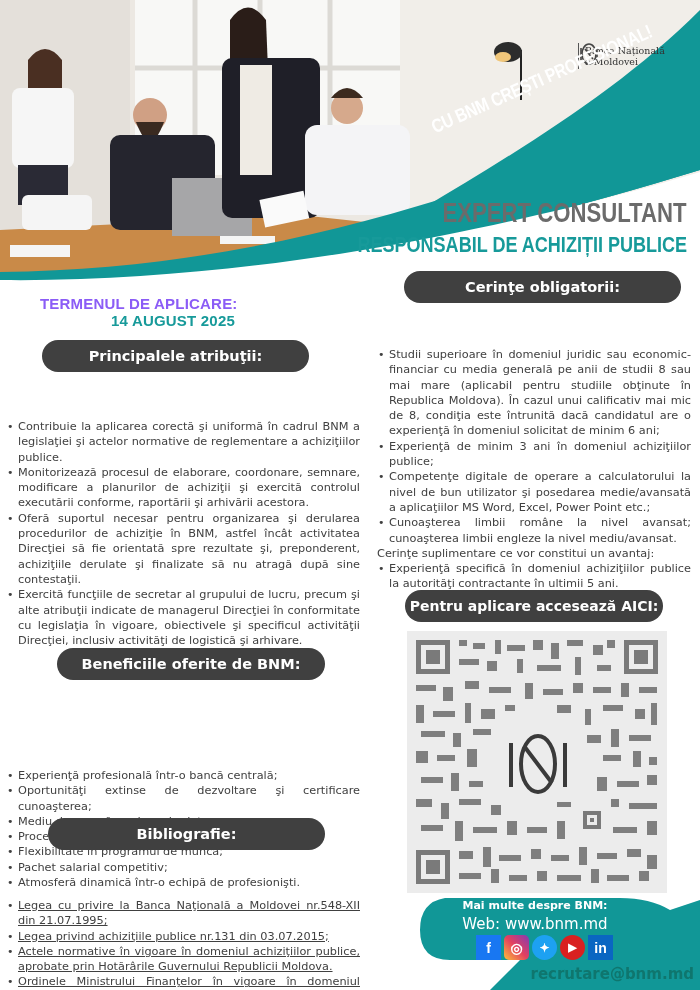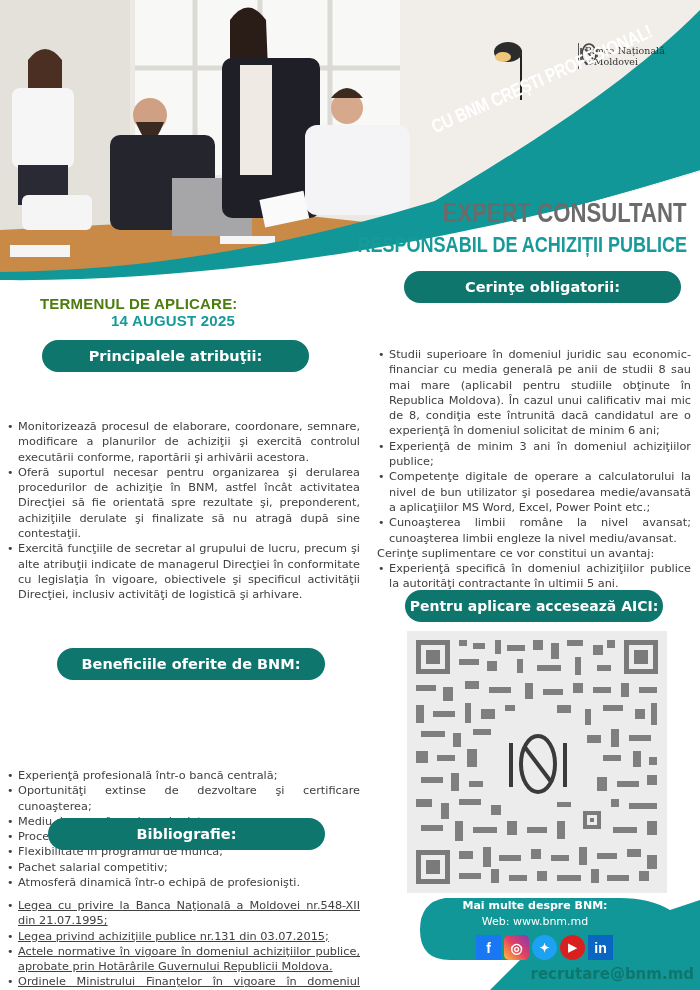--- a/index.html
+++ b/index.html
@@ -18,43 +18,43 @@
   .slogan { position: absolute; left: 428px; top: 118px; width: 300px; transform: rotate(-25deg); transform-origin: left top;
     font-family: "Liberation Sans", sans-serif; font-weight: 700; font-size: 19px; color: #ffffff; letter-spacing: -0.3px; white-space: nowrap; transform: rotate(-24deg) scaleX(0.82); }
 
   .job-title { position: absolute; right: 13px; top: 198px; font-family: "Liberation Sans", sans-serif; font-weight: 700;
     font-size: 27px; color: #6b6b6b; transform: scaleX(0.82); transform-origin: right center; white-space: nowrap; }
   .job-sub { position: absolute; right: 13px; top: 232px; font-family: "Liberation Sans", sans-serif; font-weight: 700;
     font-size: 22px; color: #179a9a; transform: scaleX(0.82); transform-origin: right center; white-space: nowrap; }
 
   
   .deadline { position: absolute; left: 40px; top: 295px; font-family: "Liberation Sans", sans-serif; font-weight: 700; }
-  .deadline .lbl { font-size: 15px; color: #4d7c0f; display: block; letter-spacing: 0.2px; }
+  .deadline .lbl { font-size: 15px; color: #8b5cf6; display: block; letter-spacing: 0.2px; }
   .deadline .date { font-size: 15px; color: #179a9a; display: block; margin-left: 71px; letter-spacing: 0.2px; }
 
   
-  .pill { position: absolute; height: 32px; border-radius: 16px; background: #0f766e; color: #fff; font-weight: 700;
+  .pill { position: absolute; height: 32px; border-radius: 16px; background: #404040; color: #fff; font-weight: 700;
     font-size: 14.5px; display: flex; align-items: center; justify-content: center; font-family: "DejaVu Sans", sans-serif; }
 
   
   .col { position: absolute; font-size: 11.3px; line-height: 15.3px; color: #404040; text-align: justify; margin-top: 40px; }
   .col ul { list-style: none; }
   .col li { position: relative; padding-left: 12px; }
   .col li::before { content: "•"; position: absolute; left: 1px; top: 0; font-size: 11px; }
   .col li a { color: #404040; text-decoration: underline; }
   .col .plain { padding-left: 0; text-align: left; }
 
   
   .qr { position: absolute; left: 407px; top: 631px; width: 260px; height: 262px; background: #ececec; }
 
   
   .contact { position: absolute; left: 0; top: 890px; width: 700px; height: 100px; }
   .contact svg { position: absolute; left: 0; top: 0; }
   .contact .more { position: absolute; left: 420px; width: 230px; top: 9px; text-align: center; color: #fff; font-weight: 700; font-size: 11px; }
-  .contact .web { position: absolute; left: 420px; width: 230px; top: 25px; text-align: center; color: #fff; font-size: 11px; }
+  .contact .web { position: absolute; left: 420px; width: 230px; top: 25px; text-align: center; color: #fff; font-size: 15px; }
   .socials { position: absolute; left: 476px; top: 45px; display: flex; gap: 3px; }
   .socials span { width: 25px; height: 25px; display: flex; align-items: center; justify-content: center; color: #fff; font-weight: 700; font-size: 14px; font-family: "Liberation Sans", sans-serif; }
   .email { position: absolute; right: 6px; top: 75px; color: #0f766e; font-weight: 700; font-size: 15px; }
 </style>
 </head>
 <body>
 
 <div class="hero">
   <svg width="700" height="290" viewBox="0 0 700 290">
 
@@ -129,20 +129,21 @@
 </div>
 
 <div class="deadline">
   <span class="lbl">TERMENUL DE APLICARE:</span>
   <span class="date">14 AUGUST 2025</span>
 </div>
 
 <div class="pill" style="left:42px; top:340px; width:267px;">Principalele atribuţii:</div>
 <div class="col" style="left:6px; top:379px; width:354px;">
   <ul>
+    <li>Contribuie la aplicarea corectă şi uniformă în cadrul BNM a legislaţiei şi actelor normative de reglementare a achiziţiilor publice.</li>
     <li>Monitorizează procesul de elaborare, coordonare, semnare, modificare a planurilor de achiziţii şi exercită controlul executării conforme, raportării şi arhivării acestora.</li>
     <li>Oferă suportul necesar pentru organizarea şi derularea procedurilor de achiziţie în BNM, astfel încât activitatea Direcţiei să fie orientată spre rezultate şi, preponderent, achiziţiile derulate şi finalizate să nu atragă după sine contestaţii.</li>
     <li>Exercită funcţiile de secretar al grupului de lucru, precum şi alte atribuţii indicate de managerul Direcţiei în conformitate cu legislaţia în vigoare, obiectivele şi specificul activităţii Direcţiei, inclusiv activităţi de logistică şi arhivare.</li>
   </ul>
 </div>
 
 <div class="pill" style="left:57px; top:648px; width:268px;">Beneficiile oferite de BNM:</div>
 <div class="col" style="left:6px; top:728px; width:354px;">
   <ul>
     <li>Experienţă profesională într-o bancă centrală;</li>

